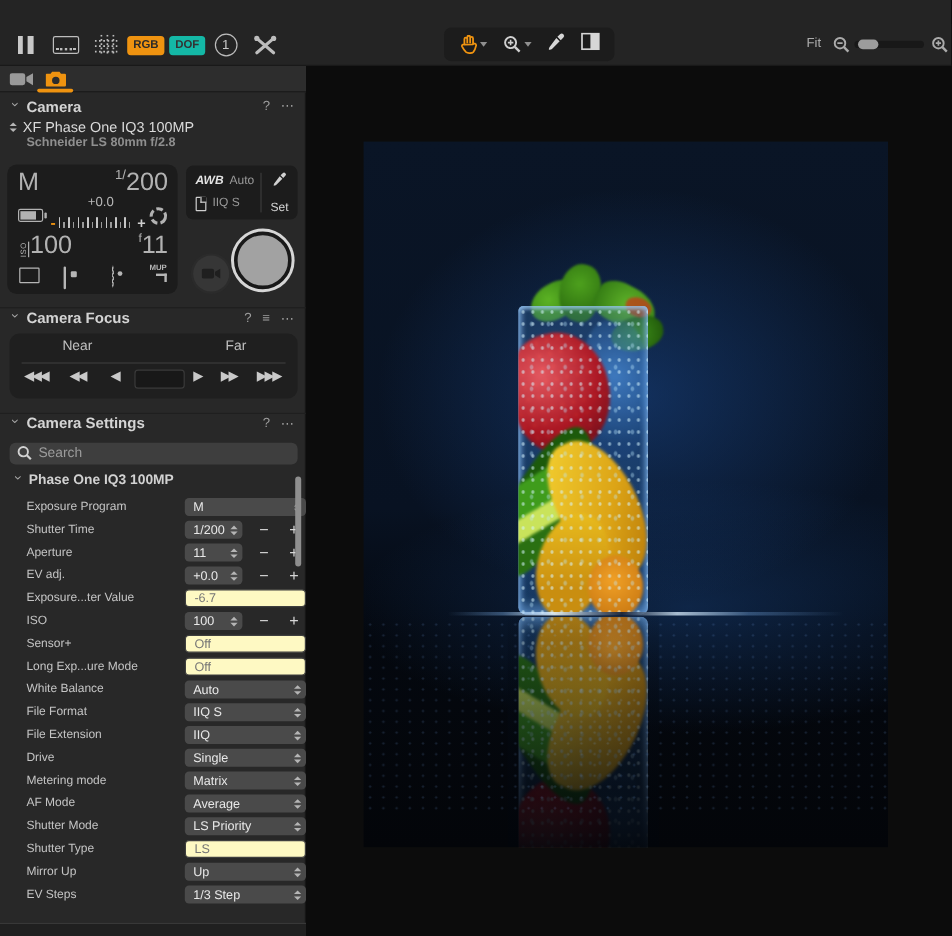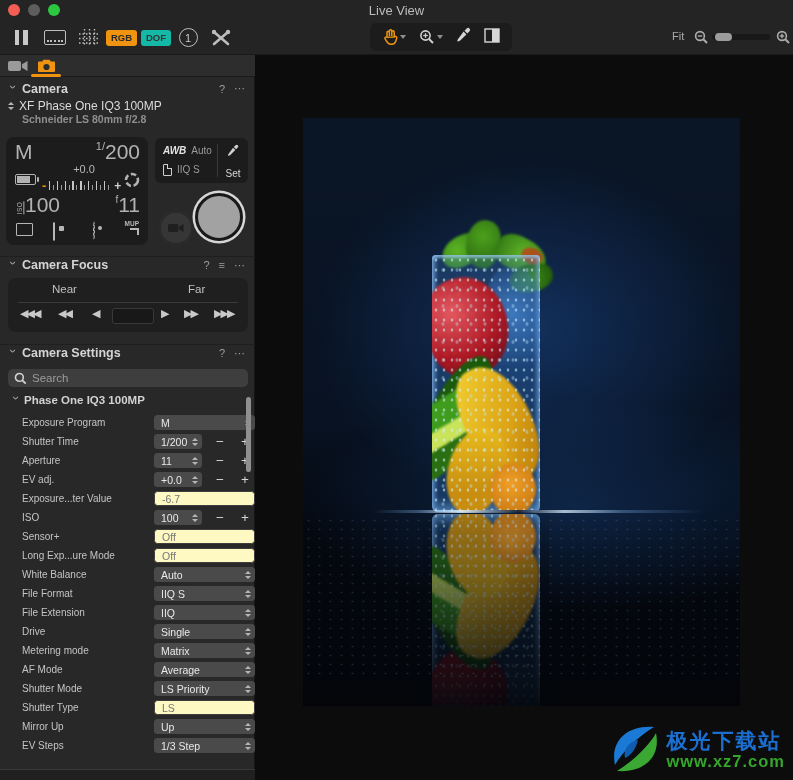--- a/index.html
+++ b/index.html
@@ -155,26 +155,20 @@
 
   .watermark { position:absolute; right:8px; bottom:6px; display:flex; align-items:center; gap:4px; }
   .wm-text .l1 { font-size:21px; font-weight:bold; color:#1b6fd0; letter-spacing:2px; line-height:23px; }
   .wm-text .l2 { font-size:16.5px; font-weight:bold; color:#35a52c; letter-spacing:1px; line-height:18px; }
 </style>
 </head>
 <body>
 
 <div id="win">
 
-  <div class="titlebar">
-    <span class="tl red"></span>
-    <span class="tl gray"></span>
-    <span class="tl green"></span>
-    <div class="win-title">Live View</div>
-  </div>
 
   <div class="toolbar">
     <div class="tb" style="left:10px;width:22px;">
         <span class="pause-bars">
           <i></i>
           <i></i>
         </span>
       </div>
     <div class="tb" style="left:42px;width:26px;">
         <span class="frame-ic"></span>
@@ -602,25 +596,14 @@
         <div class="gblob" style="left:34px;top:108px;width:66px;height:122px;border-radius:42% 58% 52% 48%;background:linear-gradient(125deg,#f4d232,#dca416 58%,#b27307);transform:rotate(-24deg);"></div>
         <div class="gblob" style="left:16px;top:172px;width:56px;height:88px;border-radius:50% 50% 45% 55%;background:linear-gradient(160deg,#ecc11f,#c98e10 70%);transform:rotate(18deg);"></div>
         <div class="gblob" style="left:58px;top:208px;width:46px;height:52px;border-radius:50%;background:radial-gradient(circle at 45% 40%,#f0a026,#c06f0d);"></div>
         <div class="gblob" style="left:0;top:0;width:108px;height:257px;background-image:radial-gradient(rgba(215,245,255,.75) .8px,transparent 1.7px),radial-gradient(rgba(190,235,255,.5) 1px,transparent 2px);background-size:8px 10px,14px 18px;background-position:0 0,4px 6px;opacity:.75;filter:none;"></div>
       </div>
         </div>
       <div class="refl-fade"></div>
       <div class="floor-speckles"></div>
     </div>
 
-    <div class="watermark">
-      <svg width="54" height="50" viewBox="0 0 54 50">
-        <path d="M46 3 C 18 1, 2 18, 7 41 C 14 28, 30 13, 46 3 Z" fill="#1a7ad6"></path>
-        <path d="M9 47 C 37 49, 53 32, 48 9 C 41 22, 25 37, 9 47 Z" fill="#3aa832"></path>
-        <path d="M30 16 C 20 18, 15 26, 17 34 C 24 31, 28 24, 30 16 Z" fill="#0f5cb0"></path>
-      </svg>
-      <div class="wm-text">
-        <div class="l1">极光下载站</div>
-        <div class="l2">www.xz7.com</div>
-      </div>
-    </div>
   </div>
 </div>
 
 </body></html>

